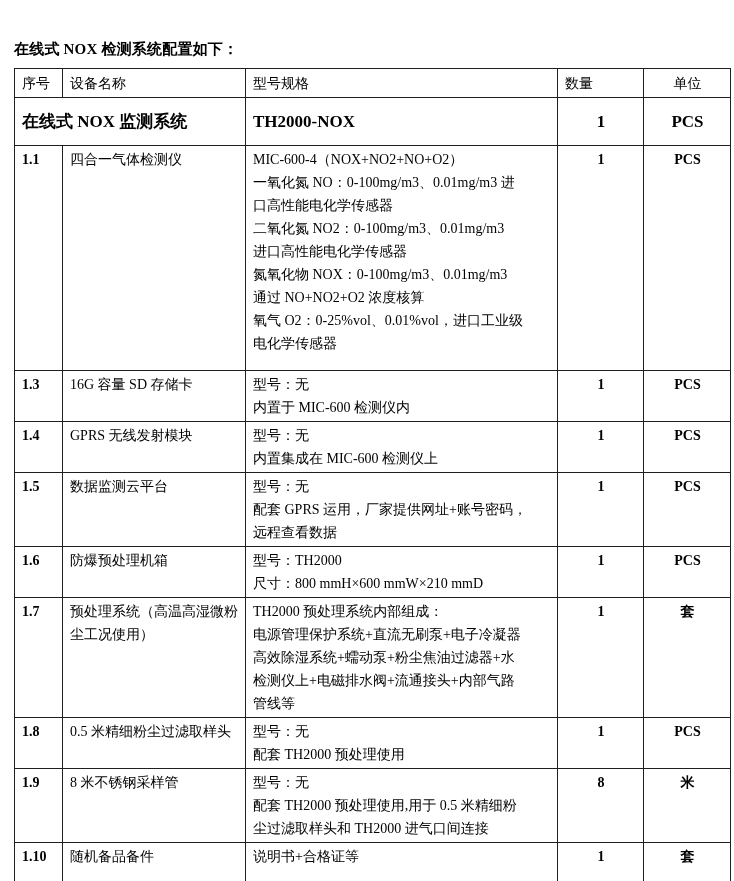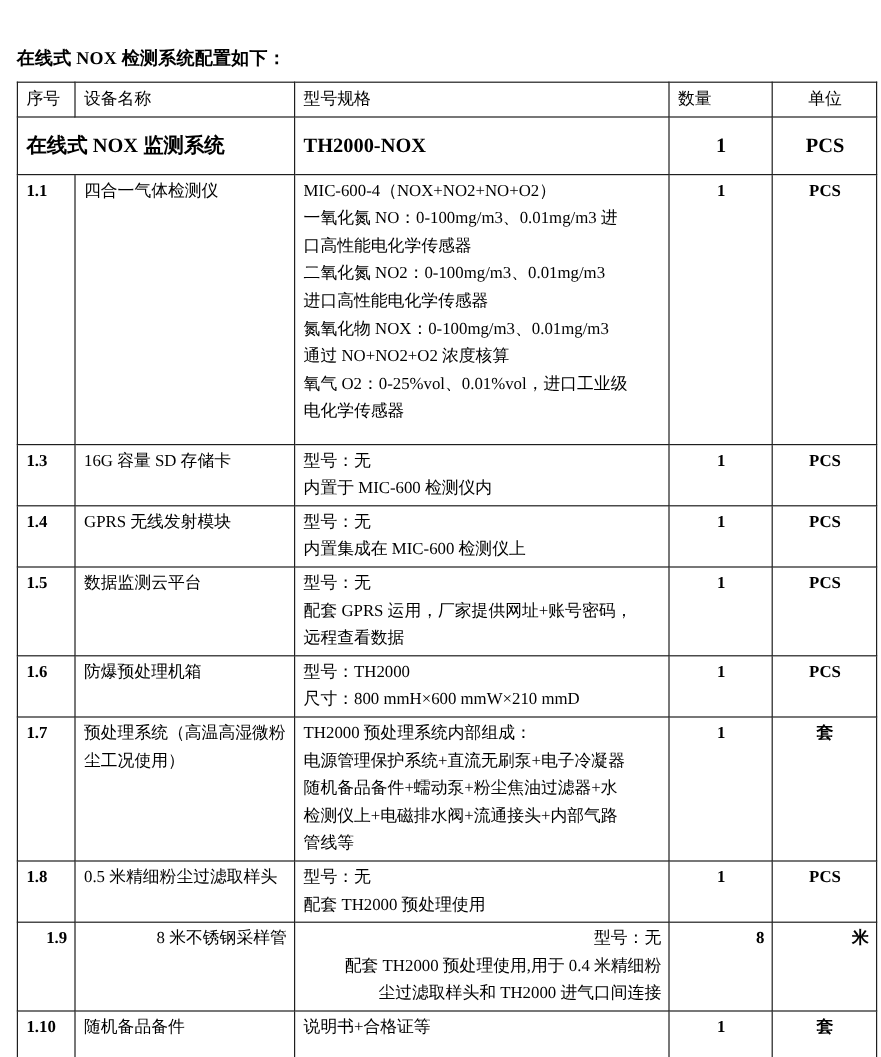--- a/index.html
+++ b/index.html
@@ -54,21 +54,21 @@
     font-weight: bold;
     font-size: 17px;
     margin-left: 21px;
   }
   tr.sysrow td.qty, tr.sysrow td.unit { text-align: center; }
 
   td.no { font-weight: bold; }
   td.qty, td.unit { text-align: center; font-weight: bold; }
 
   tr.h48  td { height: 48px; }
-  tr.h69  td { height: 69px; text-align: right; }
+  tr.h69  td { height: 69px; }
   tr.h71  td { height: 71px; }
   tr.h114 td { height: 114px; }
   tr.h225 td { height: 225px; }
 
   td.spec div { white-space: nowrap; }
 </style>
 </head>
 <body>
 
 <div class="page">
@@ -163,21 +163,21 @@
       <td class="qty">1</td>
       <td class="unit">PCS</td>
     </tr>
 
     <tr class="h114">
       <td class="no">1.7</td>
       <td>预处理系统（高温高湿微粉尘工况使用）</td>
       <td class="spec">
         <div>TH2000 预处理系统内部组成：</div>
         <div>电源管理保护系统+直流无刷泵+电子冷凝器</div>
-        <div>随机备品备件+蠕动泵+粉尘焦油过滤器+水</div>
+        <div>高效除湿系统+蠕动泵+粉尘焦油过滤器+水</div>
         <div>检测仪上+电磁排水阀+流通接头+内部气路</div>
         <div>管线等</div>
       </td>
       <td class="qty">1</td>
       <td class="unit">套</td>
     </tr>
 
     <tr class="h48">
       <td class="no">1.8</td>
       <td>0.5 米精细粉尘过滤取样头</td>
@@ -187,21 +187,21 @@
       </td>
       <td class="qty">1</td>
       <td class="unit">PCS</td>
     </tr>
 
     <tr class="h69">
       <td class="no">1.9</td>
       <td>8 米不锈钢采样管</td>
       <td class="spec">
         <div>型号：无</div>
-        <div>配套 TH2000 预处理使用,用于 0.4 米精细粉</div>
+        <div>配套 TH2000 预处理使用,用于 0.5 米精细粉</div>
         <div>尘过滤取样头和 TH2000 进气口间连接</div>
       </td>
       <td class="qty">8</td>
       <td class="unit">米</td>
     </tr>
 
     <tr class="h48">
       <td class="no">1.10</td>
       <td>随机备品备件</td>
       <td class="spec">

